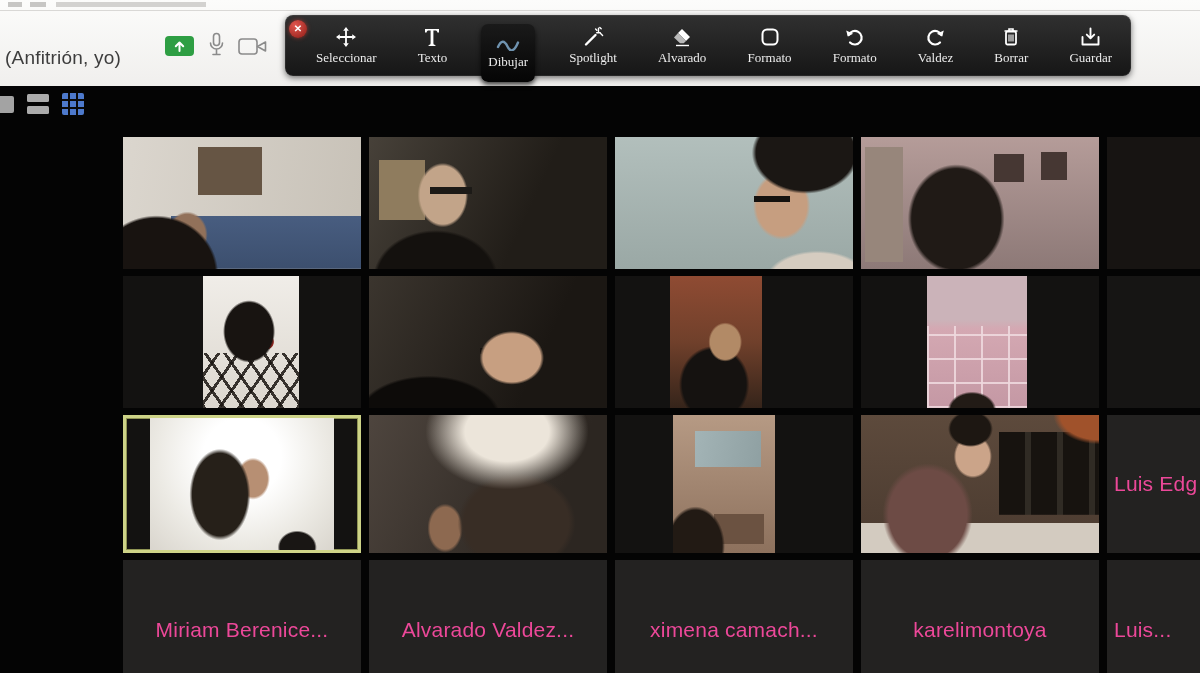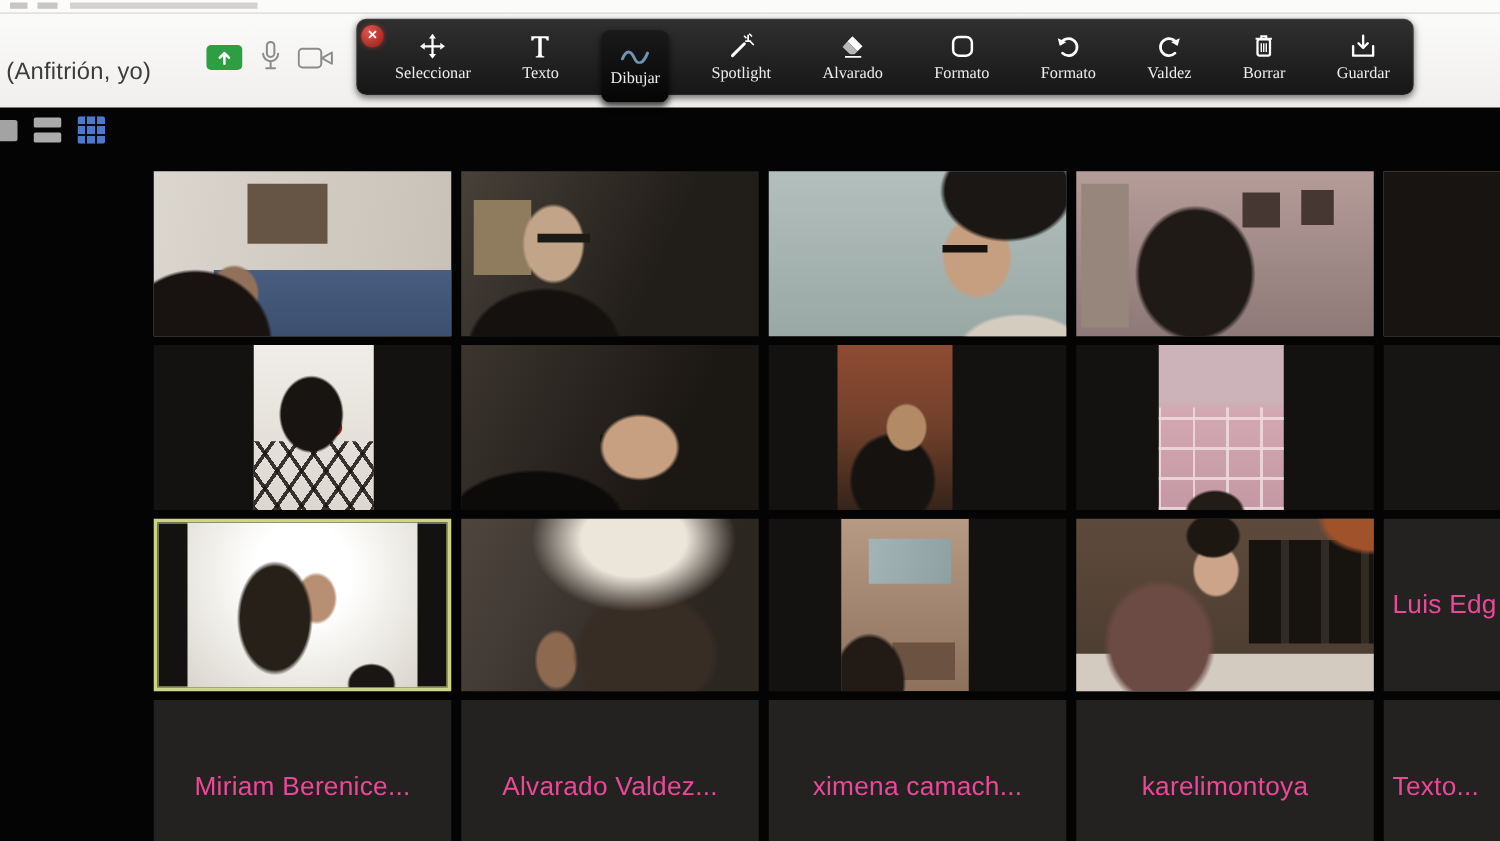--- a/index.html
+++ b/index.html
@@ -306,17 +306,17 @@
       <div class="tile pos-r4c2 name-tile">
         <span class="name-label">Alvarado Valdez...</span>
       </div>
       <div class="tile pos-r4c3 name-tile">
         <span class="name-label">ximena camach...</span>
       </div>
       <div class="tile pos-r4c4 name-tile">
         <span class="name-label">karelimontoya</span>
       </div>
       <div class="tile pos-r4c5 name-tile cut">
-        <span class="name-label">Texto...</span>
+        <span class="name-label">Luis...</span>
       </div>
     </div>
 
 </div>
 
 </body></html>

